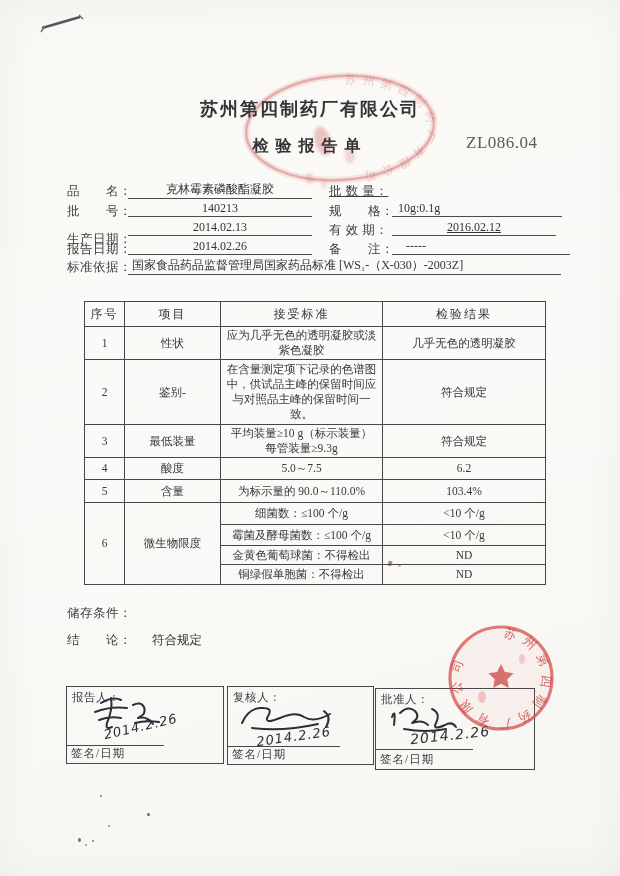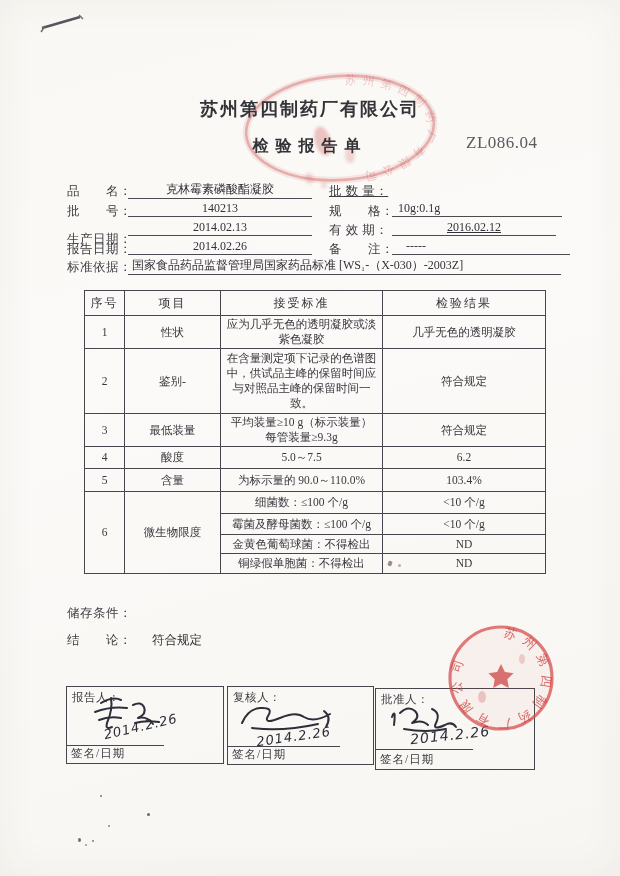--- a/index.html
+++ b/index.html
@@ -14,21 +14,21 @@
   .abs{position:absolute;}
   
   .company{left:0;right:0;top:97px;text-align:center;font-size:18px;font-weight:600;letter-spacing:2px;color:#333338;}
   .doctitle{left:0;right:0;top:136px;text-align:center;font-size:16px;font-weight:600;letter-spacing:7px;color:#333338;}
   .code{left:466px;top:133px;font-size:17px;color:#5a5a60;letter-spacing:0.5px;}
   
   .flabel{font-size:12.5px;letter-spacing:0.5px;white-space:pre;color:#3c3c42;}
   .fval{font-size:12px;border-bottom:1px solid #4a4a50;text-align:center;white-space:nowrap;color:#313138;}
   .fval.la{text-align:left;}
   
-  table.insp{position:absolute;left:84px;top:290px;width:461px;border-collapse:collapse;table-layout:fixed;}
+  table.insp{position:absolute;left:84px;top:301px;width:461px;border-collapse:collapse;table-layout:fixed;}
   table.insp th,table.insp td{
     border:1px solid #46464c;font-weight:normal;font-size:11.5px;line-height:15px;
     padding:1px 4px;vertical-align:middle;text-align:center;color:#37373d;
     overflow:hidden;
   }
   table.insp th{letter-spacing:2px;font-size:12px;}
   td.spec{text-align:left;padding-left:6px;}
   td.spec.c{text-align:center;}
   td.pre{white-space:pre-line;}
   

